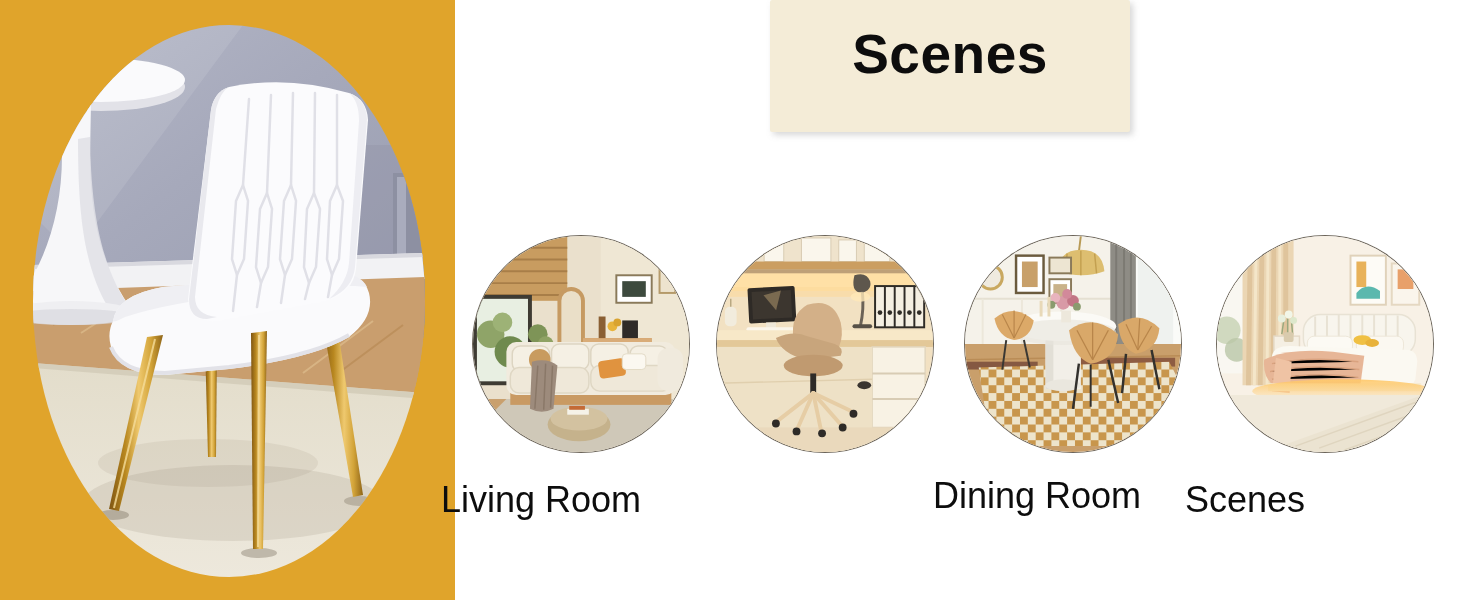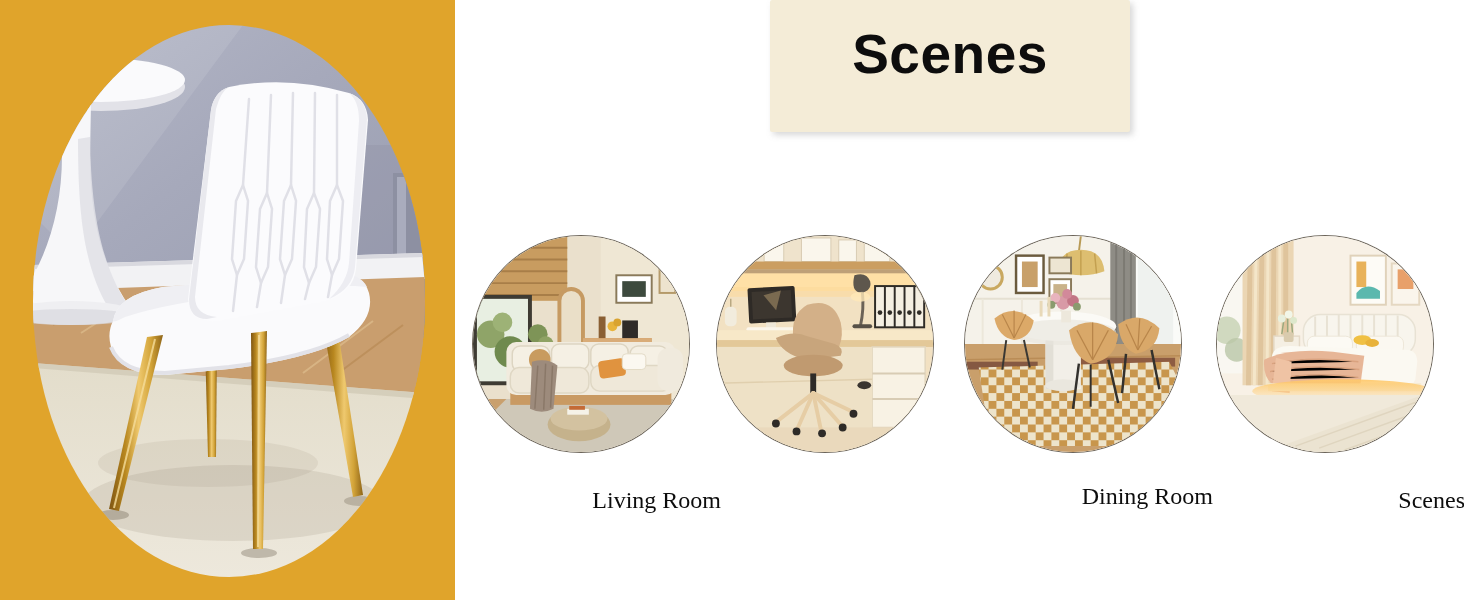--- a/index.html
+++ b/index.html
@@ -19,22 +19,22 @@
        display:flex;align-items:center;justify-content:center;}
   .scenes-title{font-size:55px;font-weight:bold;color:#0d0d0d;letter-spacing:.5px;
        transform:translateY(-12px);}
 
   
   .scene-circle{position:absolute;top:235px;width:218px;height:218px;border-radius:50%;
        overflow:hidden;border:1px solid rgba(75,66,52,.8);box-sizing:border-box;background:#eee;}
   .scene-circle svg{display:block;width:100%;height:100%;}
   .c1{left:472px;} .c2{left:716px;} .c3{left:964px;} .c4{left:1216px;}
 
-  .scene-label{position:absolute;width:280px;text-align:right;top:483px;
-       font-size:24px;color:#0d0d0d;line-height:34px;white-space:nowrap;font-family:Liberation Serif, serif;}
+  .scene-label{position:absolute;width:280px;text-align:left;top:483px;
+       font-size:36px;color:#0d0d0d;line-height:34px;white-space:nowrap;}
   .l1{left:441px;} .l2{left:685px;} .l3{left:933px;top:479px;} .l4{left:1185px;}
 </style>
 </head>
 <body>
 
 <div id="stage">
 
   <div class="left-panel">
     <div class="oval-photo">
       <svg viewBox="0 0 392 552">

